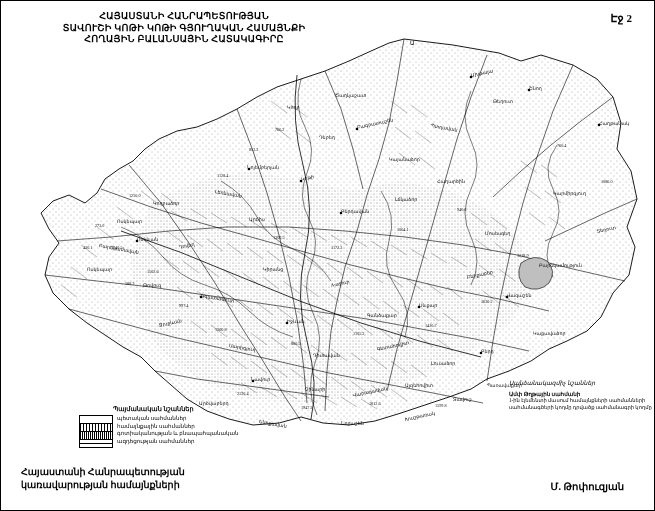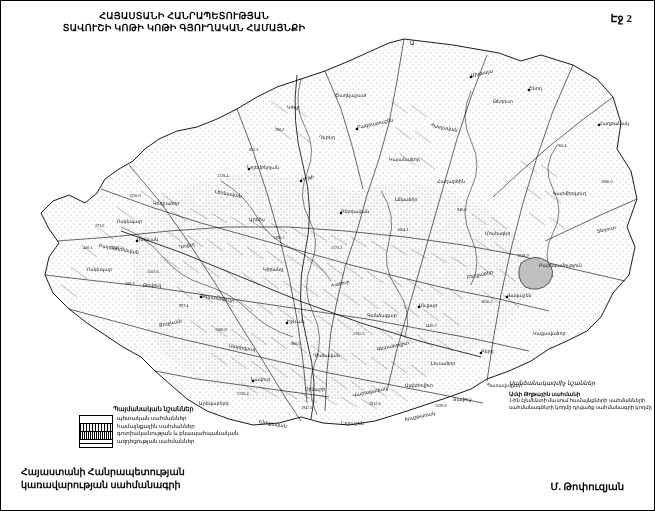--- a/index.html
+++ b/index.html
@@ -185,20 +185,21 @@
   }
 </style>
 </head>
 <body>
 
 <div id="page">
 
   <div class="title-block">
     <div class="title-line">ՀԱՅԱՍՏԱՆԻ ՀԱՆՐԱՊԵՏՈՒԹՅԱՆ</div>
     <div class="title-line">ՏԱՎՈՒՇԻ ԿՈԹԻ ԿՈԹԻ ԳՅՈՒՂԱԿԱՆ ՀԱՄԱՅՆՔԻ</div>
+    <div class="title-line">ՀՈՂԱՅԻՆ ԲԱԼԱՆՍԱՅԻՆ ՀԱՏԱԿԱԳԻՐԸ</div>
   </div>
   <div class="page-num">Էջ 2</div>
 
   <div id="map-canvas">
     <div class="top-tick">Ա</div>
     <svg width="655" height="400" viewBox="0 0 655 400">
       <defs>
         <pattern id="dotfill" width="6" height="6" patternUnits="userSpaceOnUse">
           <circle cx="1" cy="1" r="0.45" fill="#555"></circle>
           <circle cx="4" cy="4" r="0.45" fill="#555"></circle>
@@ -329,17 +330,17 @@
 
   <div class="map-note">
     <div class="note-head">Սանձանակազմիչ նշաններ</div>
     <div class="note-sub">Ամփ Թղթային սահմանի</div>
     <div class="note-line">1-ին էլեմենտի մասում համայնքների սահմանների</div>
     <div class="note-line">սահմանագծերի կողմը դրվածք սահմանագրի կողմը</div>
   </div>
 
   <div class="footer-block">
     <div class="footer-line">Հայաստանի Հանրապետության</div>
-    <div class="footer-line">կառավարության սահմանագրի</div>
+    <div class="footer-line">կառավարության համայնքների</div>
   </div>
   <div class="author">Մ. Թոփուզյան</div>
 
 </div>
 
 </body></html>

